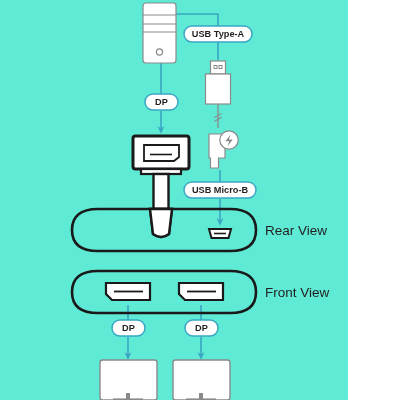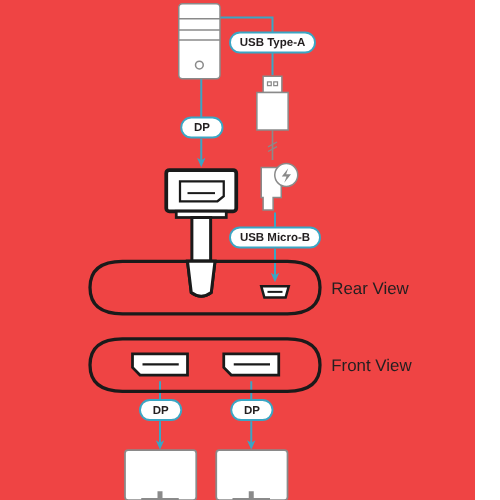--- a/index.html
+++ b/index.html
@@ -5,23 +5,23 @@
   html, body {
     margin: 0;
     padding: 0;
     background: #ffffff;
   }
   body {
     font-family: "Liberation Sans", sans-serif;
   }
   #stage {
     position: relative;
-    width: 380px;
+    width: 348px;
     height: 400px;
-    background: #ef4444;
+    background: #5eead4;
     overflow: hidden;
   }
   #diagram {
     position: absolute;
     left: 0;
     top: 0;
     width: 400px;
     height: 400px;
   }
   .view-label {

